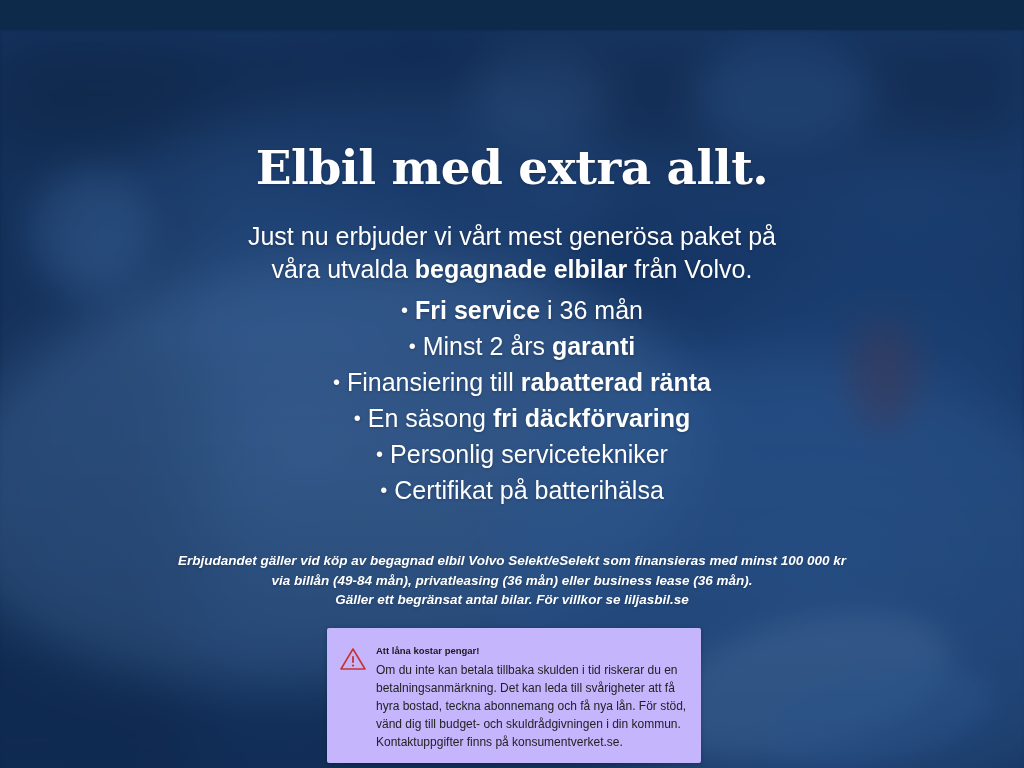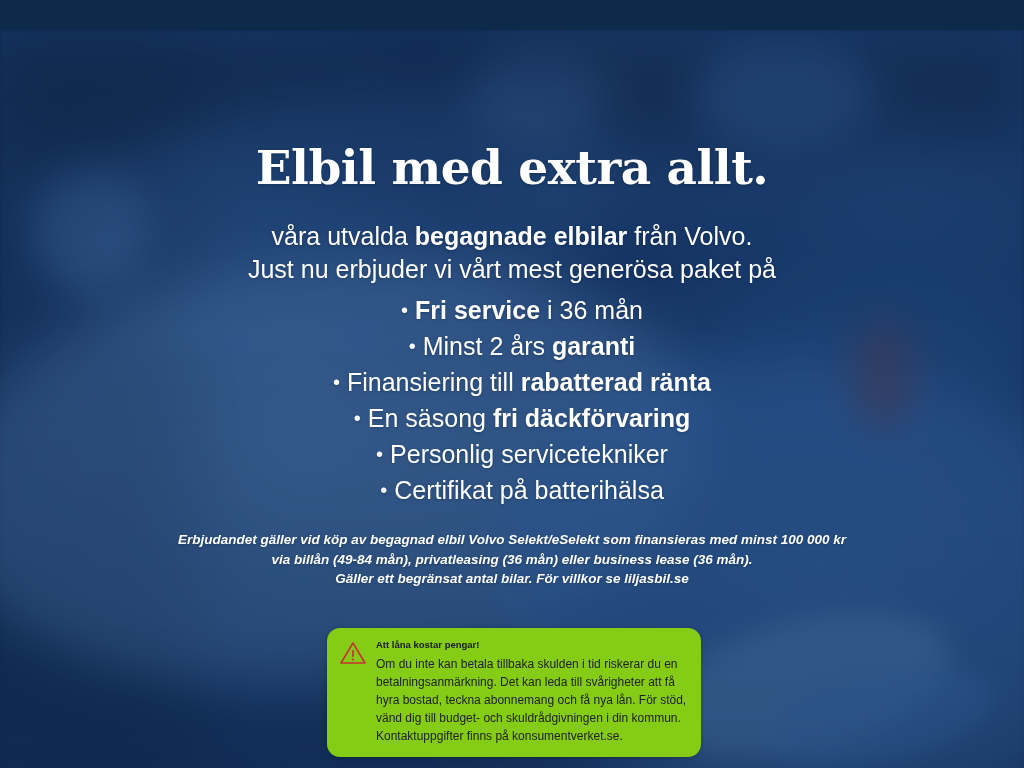--- a/index.html
+++ b/index.html
@@ -177,38 +177,38 @@
   }
   .bullets li .dot {
     font-size: 20px;
     vertical-align: 2px;
     margin-right: 7px;
   }
   .bullets li b { font-weight: 700; }
 
   .legal {
     position: absolute;
-    top: 500px;
+    top: 521px;
     left: 0; right: 0;
     font-size: 13.5px;
     font-style: italic;
     font-weight: 600;
     line-height: 1.45;
   }
 
   
   .warnbox {
     position: absolute;
     top: 598px;
     left: 327px;
     width: 374px;
-    background: #84cc16;
+    background: #c4b5fd;
     color: #1a1a1a;
-    border-radius: 13px;
-    padding: 11px 13px 12px 13px;
+    border-radius: 2px;
+    padding: 17px 13px 12px 13px;
     box-sizing: border-box;
     display: flex;
     gap: 10px;
     text-align: left;
     text-shadow: none;
     box-shadow: 0 1px 4px rgba(0,0,0,0.25);
   }
   .warn-icon {
     flex: 0 0 auto;
     width: 26px;
@@ -249,22 +249,22 @@
   </div>
 
   <div class="overlay"></div>
   <div class="overlay2"></div>
 
   <div class="content">
 
     <div class="headline">Elbil med extra allt.</div>
 
     <div class="subhead">
+      <div>Just nu erbjuder vi vårt mest generösa paket på</div>
       <div><span>våra utvalda </span><b>begagnade elbilar</b><span> från Volvo.</span></div>
-      <div>Just nu erbjuder vi vårt mest generösa paket på</div>
     </div>
 
     <ul class="bullets">
       <li><span class="dot">•</span><span></span><b>Fri service</b><span> i 36 mån</span></li>
       <li><span class="dot">•</span><span>Minst 2 års </span><b>garanti</b><span></span></li>
       <li><span class="dot">•</span><span>Finansiering till </span><b>rabatterad ränta</b><span></span></li>
       <li><span class="dot">•</span><span>En säsong </span><b>fri däckförvaring</b><span></span></li>
       <li><span class="dot">•</span><span>Personlig servicetekniker</span><b></b><span></span></li>
       <li><span class="dot">•</span><span>Certifikat på batterihälsa</span><b></b><span></span></li>
     </ul>

